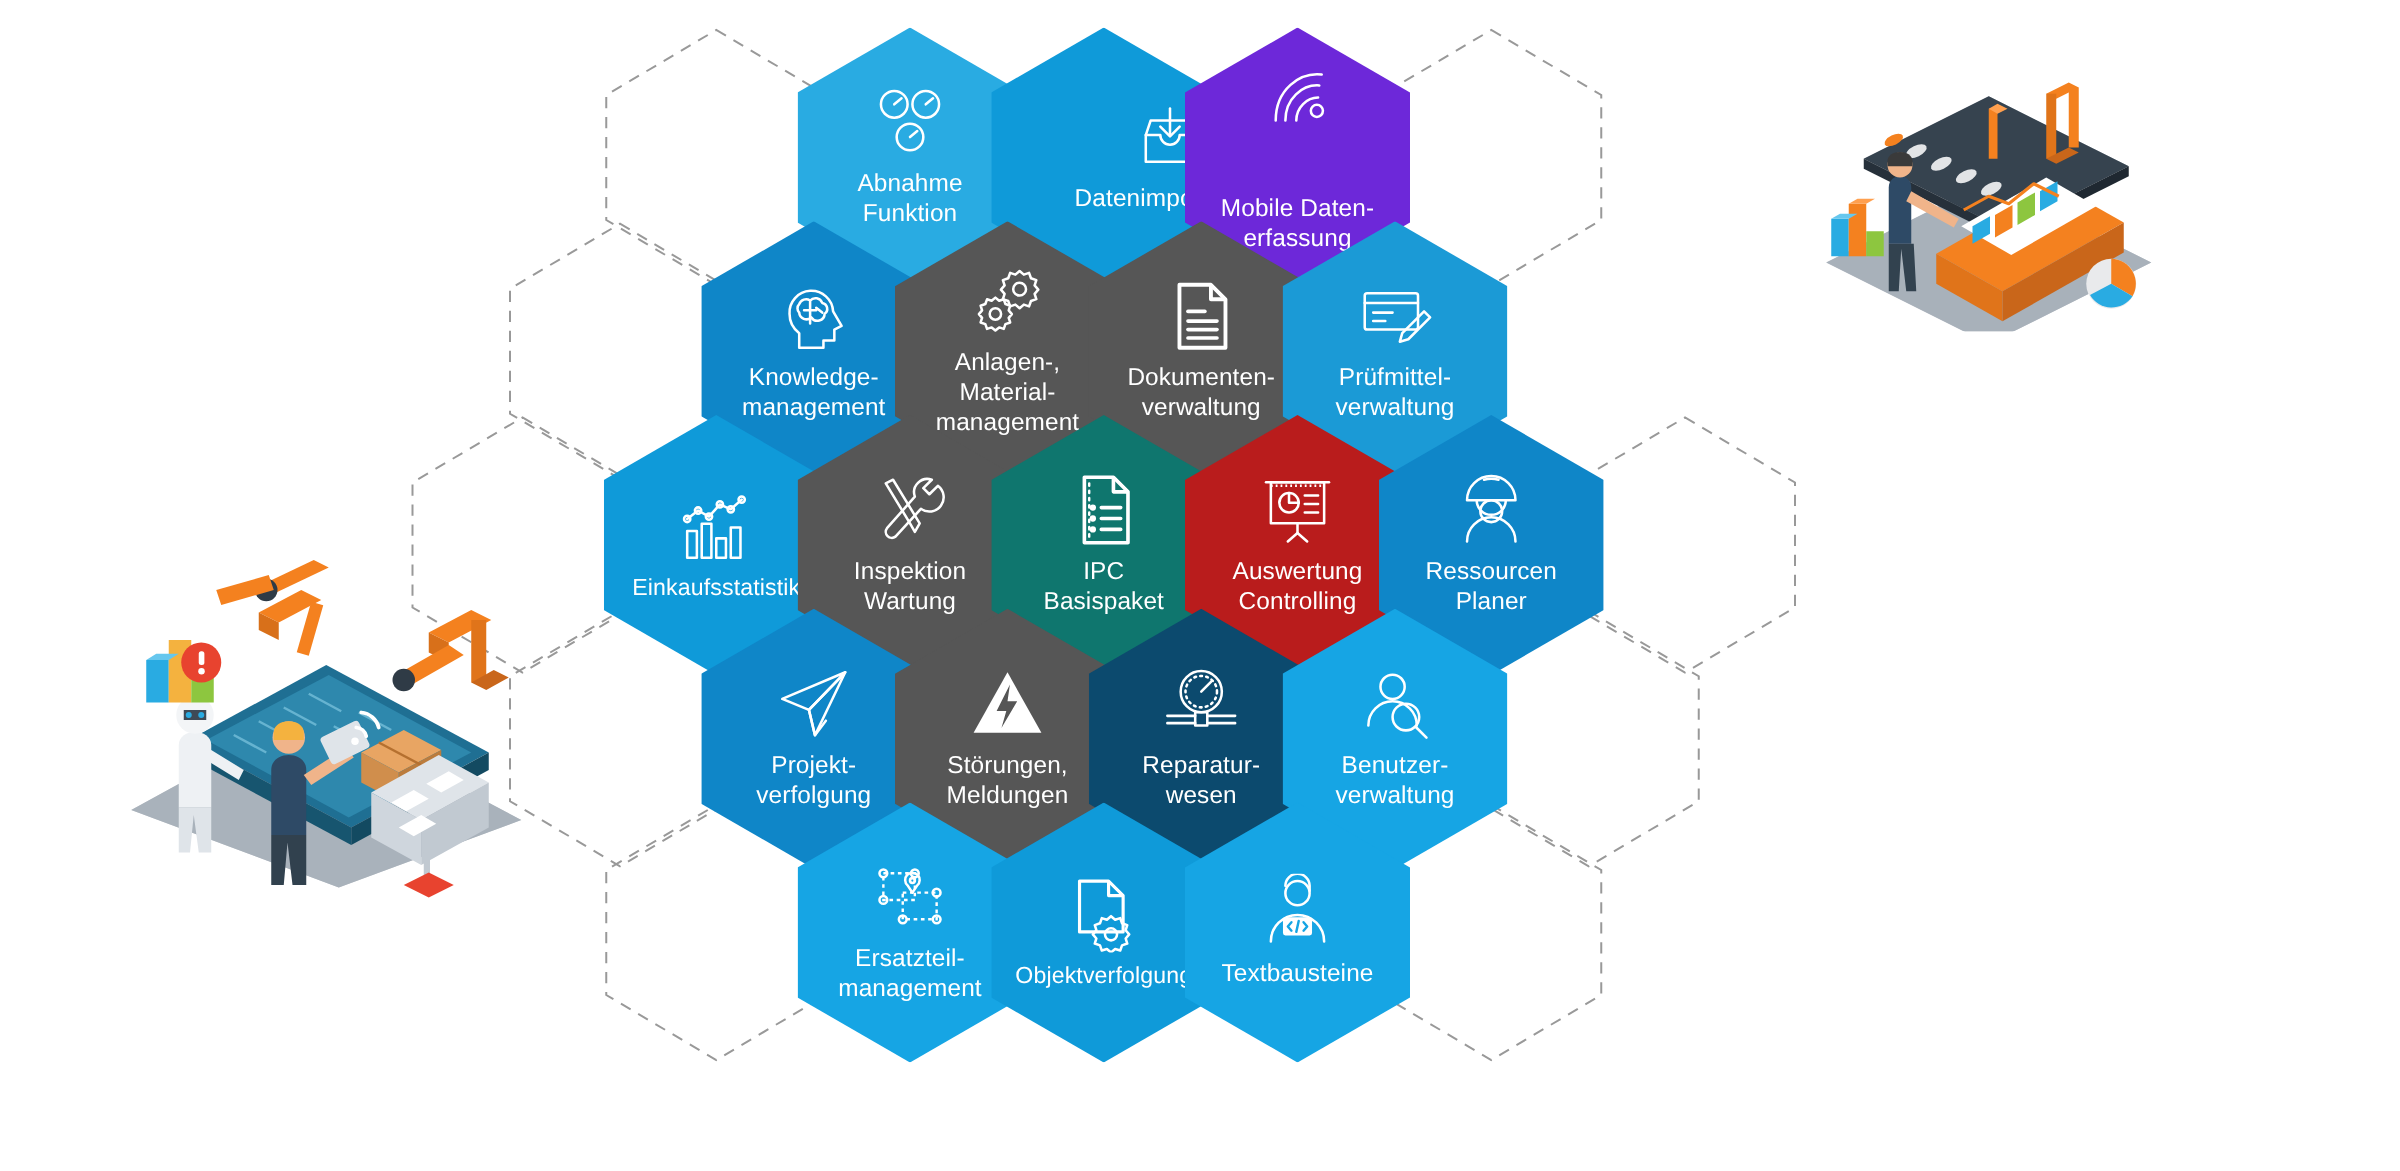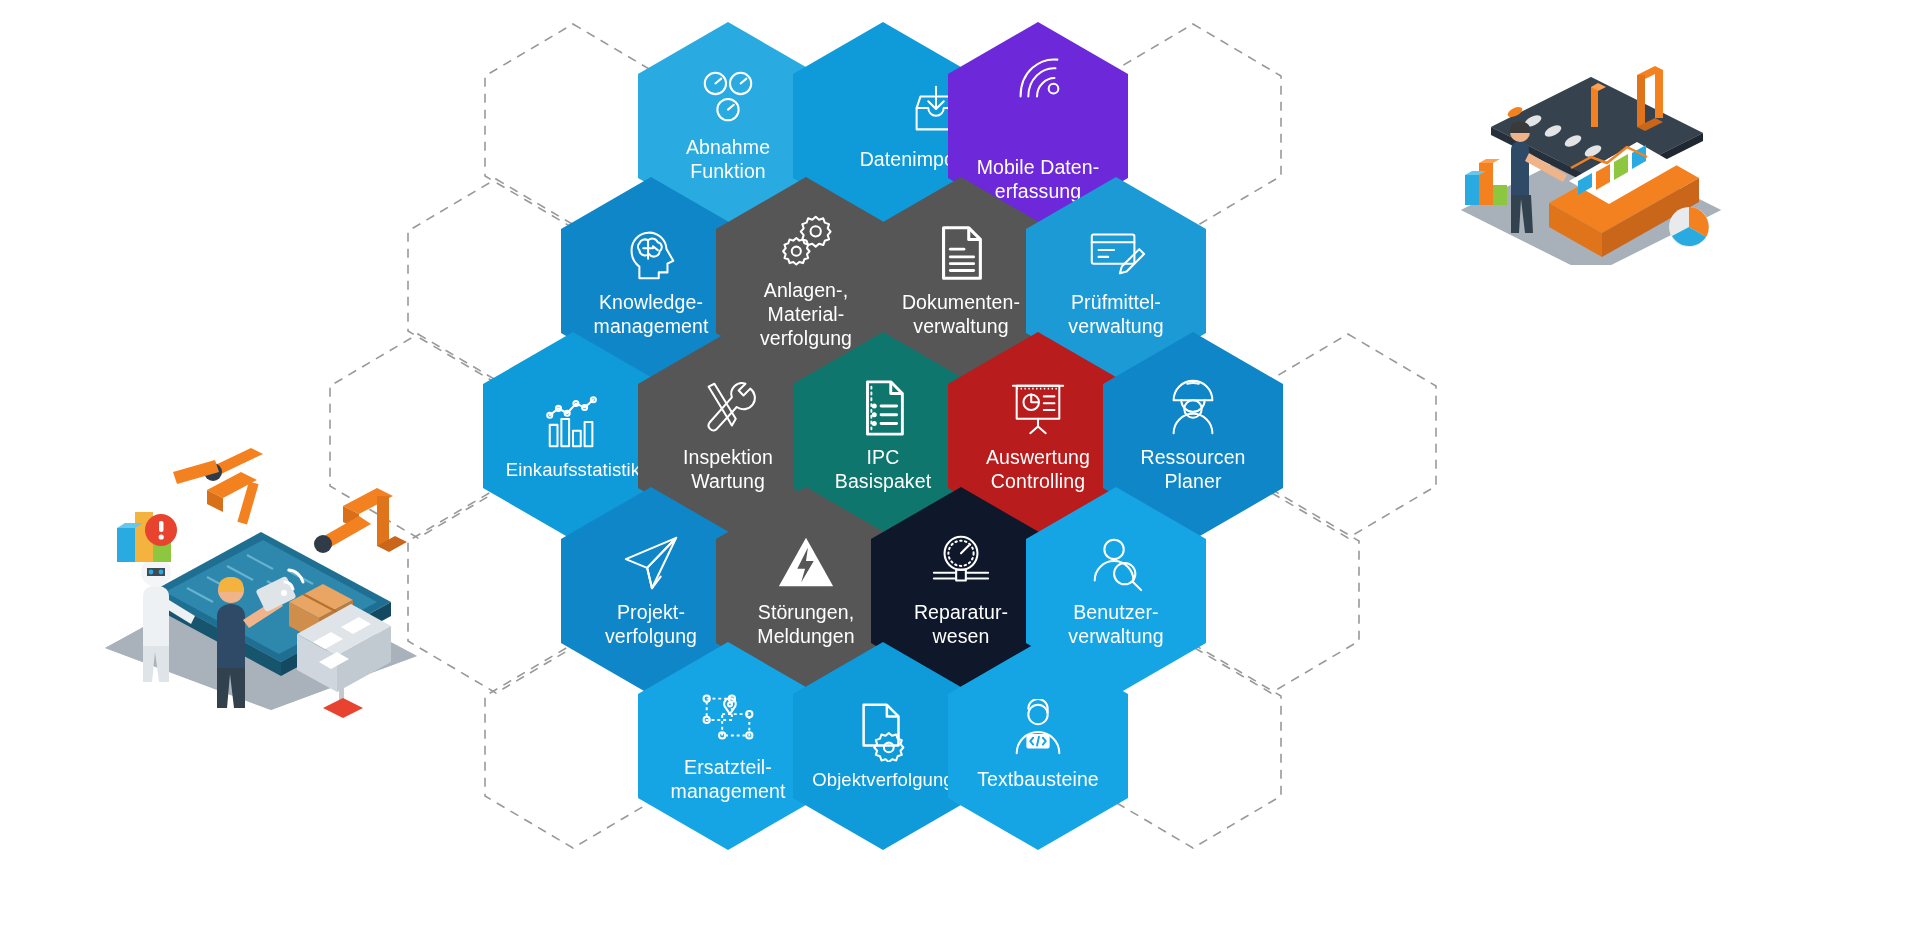--- a/index.html
+++ b/index.html
@@ -165,21 +165,21 @@
             <g fill="none" stroke="#ffffff" stroke-width="2.1" stroke-linecap="round" stroke-linejoin="round">
               <path d="M42 7 l3.5 3 4.3 -1.4 1.6 4.4 4.4 1.6 -1.4 4.3 3 3.5 -3 3.5 1.4 4.3 -4.4 1.6 -1.6 4.4 -4.3 -1.4 -3.5 3 -3.5 -3 -4.3 1.4 -1.6 -4.4 -4.4 -1.6 1.4 -4.3 -3 -3.5 3 -3.5 -1.4 -4.3 4.4 -1.6 1.6 -4.4 4.3 1.4 Z"></path>
               <circle cx="42" cy="22" r="5.3"></circle>
               <path d="M22 29 l3.1 2.6 3.8 -1.2 1.4 3.9 3.9 1.4 -1.2 3.8 2.6 3.1 -2.6 3.1 1.2 3.8 -3.9 1.4 -1.4 3.9 -3.8 -1.2 -3.1 2.6 -3.1 -2.6 -3.8 1.2 -1.4 -3.9 -3.9 -1.4 1.2 -3.8 -2.6 -3.1 2.6 -3.1 -1.2 -3.8 3.9 -1.4 1.4 -3.9 3.8 1.2 Z"></path>
               <circle cx="22" cy="42.5" r="4.7"></circle>
             </g>
           </svg>
         </span>
         <span class="lbl">Anlagen-,
 Material-
-verfolgung</span>
+management</span>
       </div>
       <div class="hex" style="left: 855px; top: 177px; background: rgb(86, 86, 86);">
         <span class="ico">
           <svg viewBox="0 0 64 64">
             <g fill="none" stroke="#ffffff" stroke-width="3.2" stroke-linejoin="round">
               <path d="M14 6 h26 l12 12 v40 H14 Z"></path>
               <path d="M40 6 v12 h12"></path>
             </g>
             <g stroke="#ffffff" stroke-width="3" stroke-linecap="round">
               <path d="M21 28 h14"></path>
@@ -312,21 +312,21 @@
       <div class="hex" style="left: 700px; top: 487px; background: rgb(86, 86, 86);">
         <span class="ico">
           <svg viewBox="0 0 64 64">
             <path d="M32 6 L60 56 H4 Z" fill="#ffffff"></path>
             <path d="M34 16 l-11 22 h8 l-4 14 13 -22 h-8 Z" fill="#565656"></path>
           </svg>
         </span>
         <span class="lbl">Störungen,
 Meldungen</span>
       </div>
-      <div class="hex" style="left: 855px; top: 487px; background: #0f172a;">
+      <div class="hex" style="left: 855px; top: 487px; background: #0c4a6e;">
         <span class="ico">
           <svg viewBox="0 0 64 64">
             <g fill="none" stroke="#ffffff" stroke-width="2.1" stroke-linecap="round" stroke-linejoin="round">
               <circle cx="32" cy="22" r="17"></circle>
               <circle cx="32" cy="22" r="13" stroke-dasharray="1.5 3.5"></circle>
               <path d="M32 22 l8 -8"></path>
               <rect x="27" y="39" width="10" height="11"></rect>
               <path d="M4 42 h23 M37 42 h23 M4 48 h23 M37 48 h23"></path>
             </g>
           </svg>

